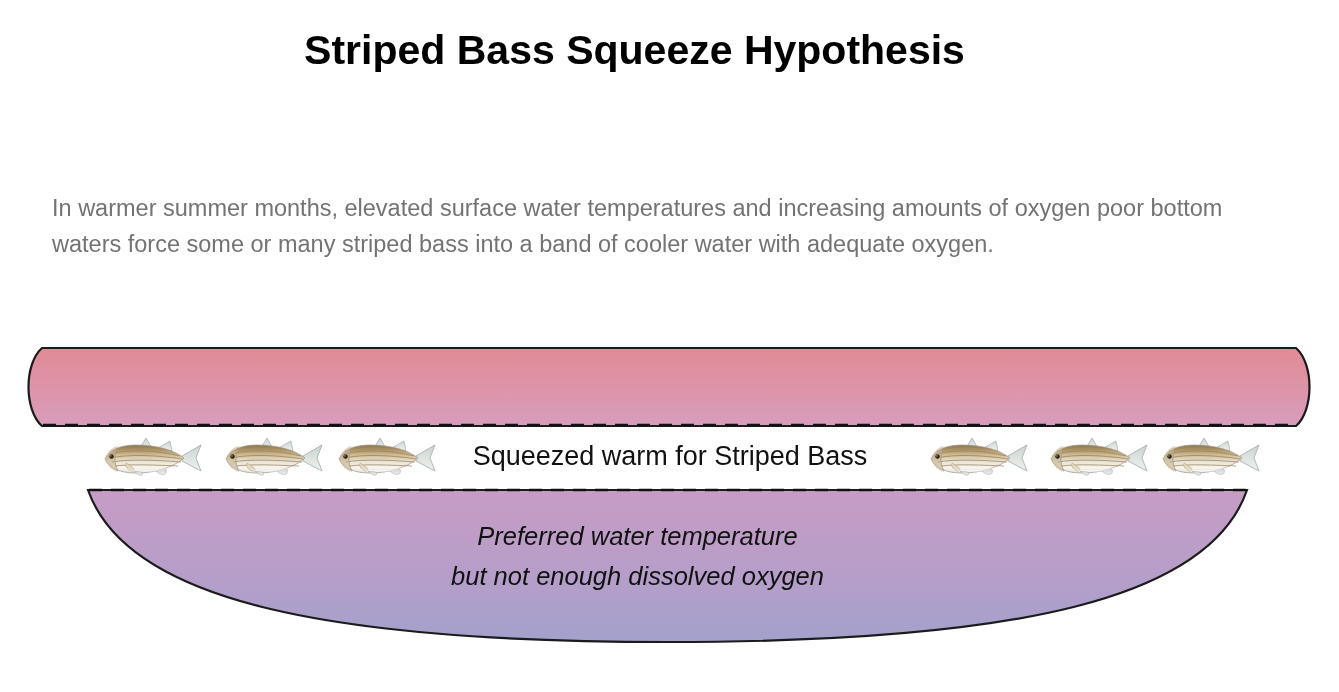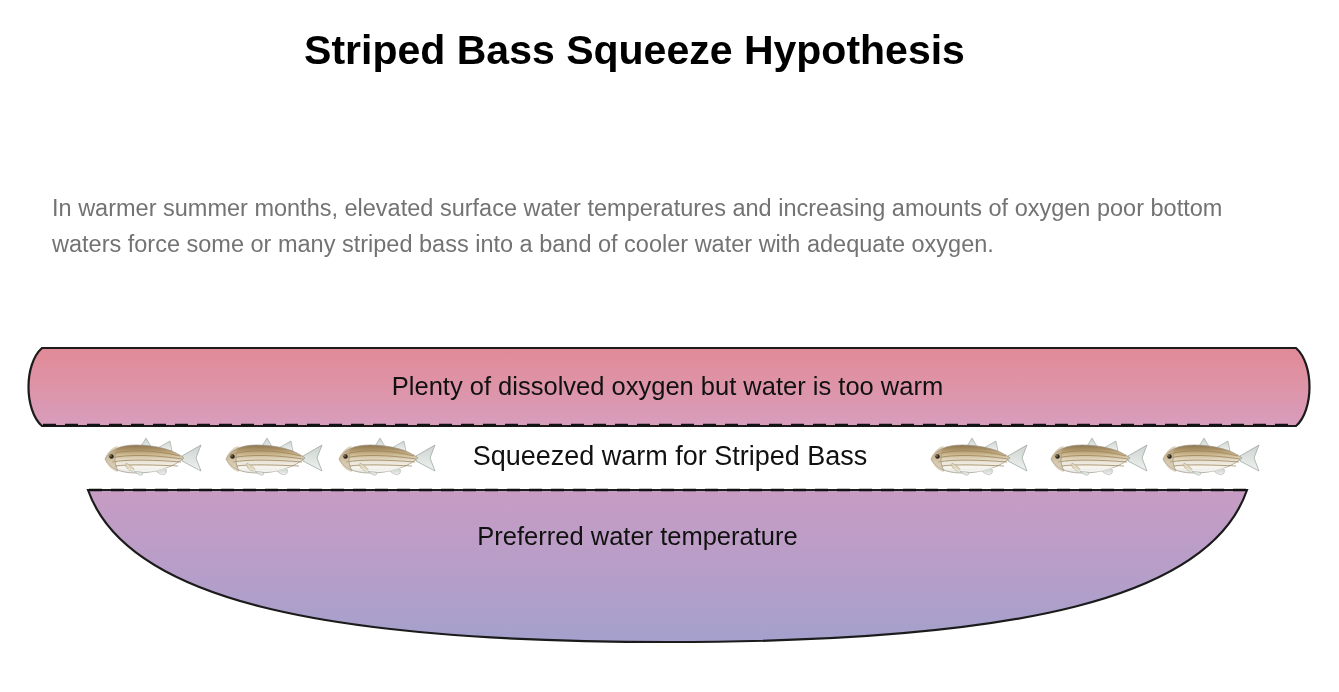--- a/index.html
+++ b/index.html
@@ -80,20 +80,21 @@
     width: 480px;
     font-size: 27px;
     line-height: 34px;
   }
   #cold-layer-label {
     left: 30px;
     top: 186px;
     width: 1215px;
     font-size: 25.5px;
     line-height: 40px;
+    font-style: italic;
   }
   #cold-layer-label .line2 {
     display: block;
   }
 
   
   .fish {
     position: absolute;
     width: 108px;
     height: 46px;
@@ -151,26 +152,26 @@
       <path d="M 88,160
                L 1247,160
                C 1210,268 1020,312 668,312
                C 316,312 126,268 88,160
                Z" fill="url(#coldGrad)" stroke="#1b1b1b" stroke-width="2.2"></path>
 
       <path d="M 89,160 L 1247,160" fill="none" stroke="#111111" stroke-width="2.4" stroke-dasharray="13 9" stroke-linecap="butt"></path>
     </g>
   </svg>
 
-  <div class="diagram-label" id="warm-layer-label">Plenty of dissolved oxygen but water is too warm</div>
 
   <div class="diagram-label" id="squeeze-label">Squeezed warm for Striped Bass</div>
 
   <div class="diagram-label" id="cold-layer-label">
     <span class="line1">Preferred water temperature</span>
+    <span class="line2">but not enough dissolved oxygen</span>
   </div>
 
   <div class="fish" id="fish-1" style="left:98px">
 <svg viewBox="0 0 108 46" xmlns="http://www.w3.org/2000/svg">
   <g>
 
     <path d="M40,16 L48,3 L55,15 Z" fill="url(#ffin0)" stroke="#9aa39c" stroke-width="0.6"></path>
 
     <path d="M56,15 L72,6 L74,16 Z" fill="url(#ffin0)" stroke="#9aa39c" stroke-width="0.6"></path>
 

